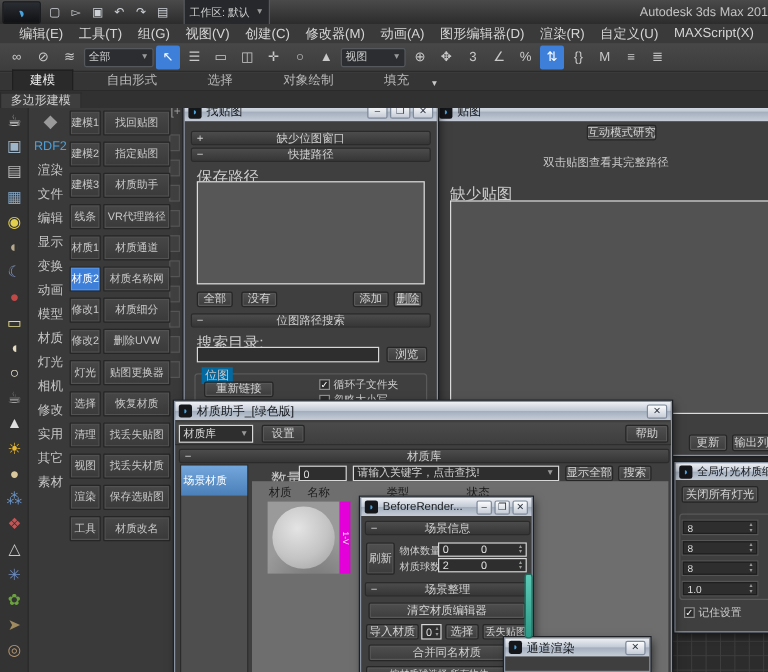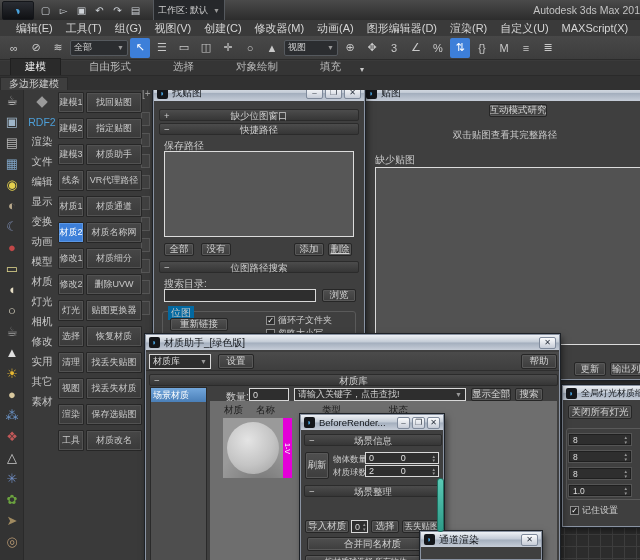--- a/index.html
+++ b/index.html
@@ -79,38 +79,38 @@
     border-radius:2px; font-size:8px; line-height:10px; text-align:center; color:#2e3642; }
   .rhead { height:12px; background:linear-gradient(#4c4c4c,#363636); border:1px solid #2b2b2b; border-radius:2px;
     font-size:9.5px; color:#cfcfcf; text-align:center; line-height:11px; position:relative; }
   .rhead .pm { position:absolute; left:4px; top:0; }
   .btn { background:linear-gradient(#4f4f4f,#3d3d3d); border:1px solid #262626; box-shadow:inset 0 0 0 1px #585858;
     border-radius:2px; color:#d2d2d2; font-size:9.5px; display:flex; align-items:center; justify-content:center;
     position:absolute; white-space:nowrap; overflow:hidden;}
   .listbox { position:absolute; background:#575757; border:1px solid #dcdcdc; }
   .dfield { position:absolute; background:#2e2e2e; border:1px solid #d8d8d8; color:#ddd; font-size:9px;
     display:flex; align-items:center; padding:0 3px; gap:3px; white-space:nowrap; overflow:hidden;}
-  .lbl { position:absolute; font-size:10px; color:#cbcbcb; white-space:nowrap; }
+  .lbl { position:absolute; font-size:13px; color:#cbcbcb; white-space:nowrap; }
   .cb { position:absolute; display:flex; align-items:center; gap:3px; font-size:9px; color:#cbcbcb; white-space:nowrap;}
   .cb .box { width:9px; height:9px; background:#2c2c2c; border:1px solid #8f8f8f; color:#fff; font-size:8px;
     line-height:8px; text-align:center; }
   .spn { margin-left:auto; display:flex; flex-direction:column; color:#9a9a9a; font-size:5px; line-height:4.5px; }
   .group { position:absolute; border:1px solid #5a5a5a; border-radius:3px; }
   .group .glabel { position:absolute; top:-6px; left:5px; background:#0369a1; padding:0 3px; font-size:10px; color:#c6c6c6;}
   
   #dlg-find   { left:153px; top:84px;  width:212px; height:252px; z-index:10; }
   #dlg-maps   { left:362px; top:84px;  width:286px; height:296px; z-index:9; }
   #dlg-global { left:562px; top:385px; width:92px;  height:142px; z-index:11; }
   #dlg-asst   { left:145px; top:334px; width:415px; height:230px; z-index:20; }
   #dlg-before { left:300px; top:414px; width:144px; height:150px; z-index:30; }
   #dlg-chan   { left:420px; top:531px; width:122px; height:29px;  z-index:35; }
   .asst-toolbar { position:absolute; left:0; top:17px; width:100%; height:19px;
     background:linear-gradient(#4b4b4b,#3e3e3e); border-bottom:1px solid #2e2e2e; }
   .asst-list { position:absolute; left:4px; top:52px; width:57px; height:174px; background:#4e4e4e; border:1px solid #2a2a2a; }
-  .asst-selitem { height:14px; background:linear-gradient(#73a7dc,#4a7fb8); color:#fff; font-size:9px;
+  .asst-selitem { height:25px; background:linear-gradient(#73a7dc,#4a7fb8); color:#fff; font-size:9px;
     display:flex; align-items:center; padding-left:2px; white-space:nowrap; overflow:hidden;}
   .asst-table { position:absolute; left:64px; top:66px; width:347px; height:160px; background:#6e6e6e; }
   .asst-cols { position:absolute; top:3px; font-size:9.5px; color:#1b1b1b; white-space:nowrap;}
   .thumb { position:absolute; left:13px; top:17px; width:60px; height:60px; background:#9a9a9a;
     background-image:radial-gradient(circle at 65% 120%, rgba(0,0,0,.25), transparent 55%); }
   .thumb .sphere { position:absolute; left:4px; top:4px; width:52px; height:52px; border-radius:50%;
     background:radial-gradient(circle at 40% 35%, #e4e4e4, #c4c4c4 55%, #9d9d9d); }
   .thumb .tag { position:absolute; right:-9px; top:0; width:9px; height:60px; color:#fff; font-size:7px;
     writing-mode:vertical-rl; display:flex; align-items:center; justify-content:center; }
   .bfield { position:absolute; background:#2e2e2e; border:1px solid #d8d8d8; height:12px; display:flex;
@@ -671,20 +671,21 @@
     <span class="v">2</span>
     <span class="v">0</span>
     <span class="spn">
         <i>▴</i>
         <i>▾</i>
       </span>
   </div>
   <div class="rhead" style="position:absolute;left:3px;top:70px;width:138px;">
     <span class="pm">−</span><span>场景整理</span>
   </div>
+  <div class="btn" style="left:6px;top:87px;width:131px;height:14px;">清空材质编辑器</div>
   <div class="btn" style="left:4px;top:105px;width:44px;height:13px;">导入材质</div>
   <div class="dfield" style="left:50px;top:105px;width:17px;height:13px;">
     <span>0</span>
     <span class="spn">
         <i>▴</i>
         <i>▾</i>
       </span>
   </div>
   <div class="btn" style="left:70px;top:105px;width:28px;height:13px;">选择</div>
   <div class="btn" style="left:101px;top:105px;width:39px;height:13px;font-size:8.5px;">丢失贴图</div>

